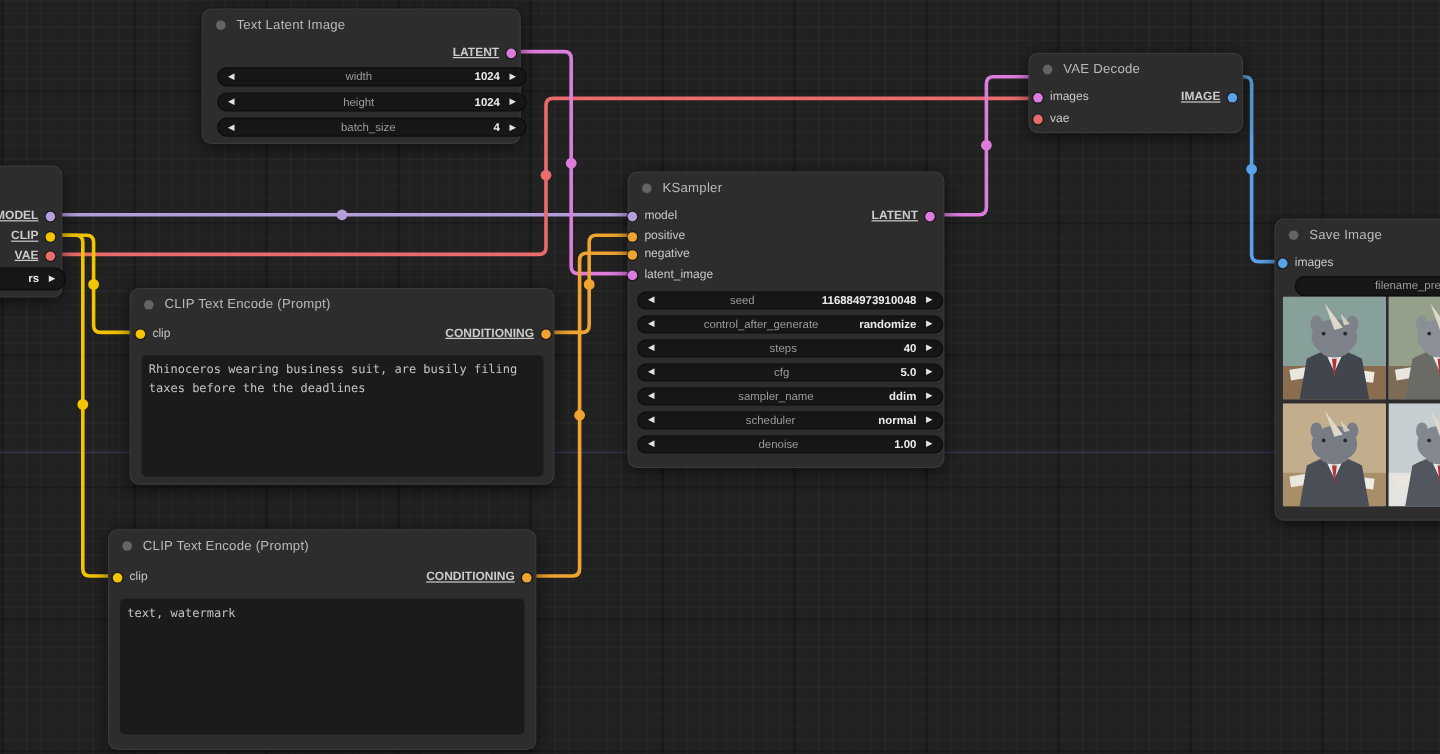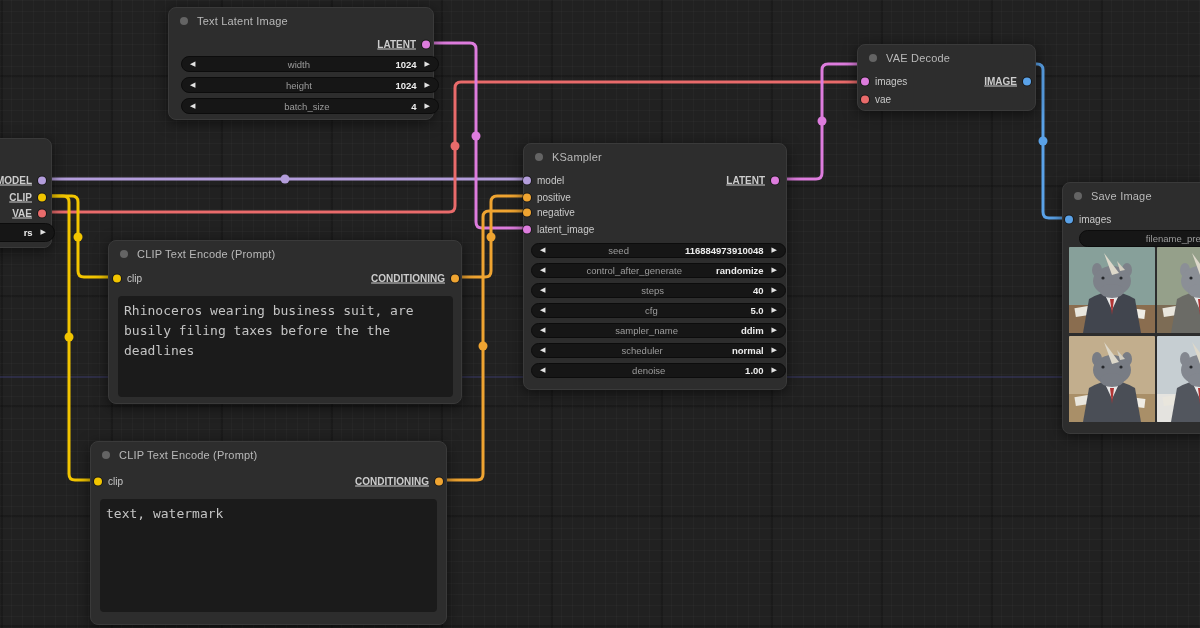--- a/index.html
+++ b/index.html
@@ -29,21 +29,21 @@
   .widget{
     position:absolute;background:#161616;border-radius:10px;
     display:flex;align-items:center;padding:0 8px;
     font-size:9.5px;color:#9c9c9c;border:1px solid #0c0c0c;
   }
   .widget .arrow{color:#e3e3e3;font-size:7px;font-family:"DejaVu Sans",sans-serif;line-height:1;}
   .widget .wname{margin-left:7px;flex:1;overflow:hidden;white-space:nowrap;text-align:center;}
   .widget .wval{color:#ededed;font-weight:700;margin-right:8px;white-space:nowrap;}
   .textbox{
     position:absolute;background:#1b1b1b;border-radius:4px;color:#c4c4c4;
-    font-family:"DejaVu Sans Mono",monospace;font-size:13px;line-height:1.55;
+    font-family:"DejaVu Sans Mono",monospace;font-size:10px;line-height:1.55;
     padding:5px 6px;white-space:pre-wrap;overflow:hidden;word-break:break-word;
   }
   .img-cell{position:absolute;width:86px;height:86px;overflow:hidden;border-radius:1px;background:#555;}
   .img-cell svg{display:block;}
 </style>
 </head>
 <body>
 
 <svg id="wires" width="1200" height="628">
   <line x1="0" y1="377" x2="1200" y2="377" stroke-width="1.5" opacity="0.6" stroke="#3C3C72"></line>

